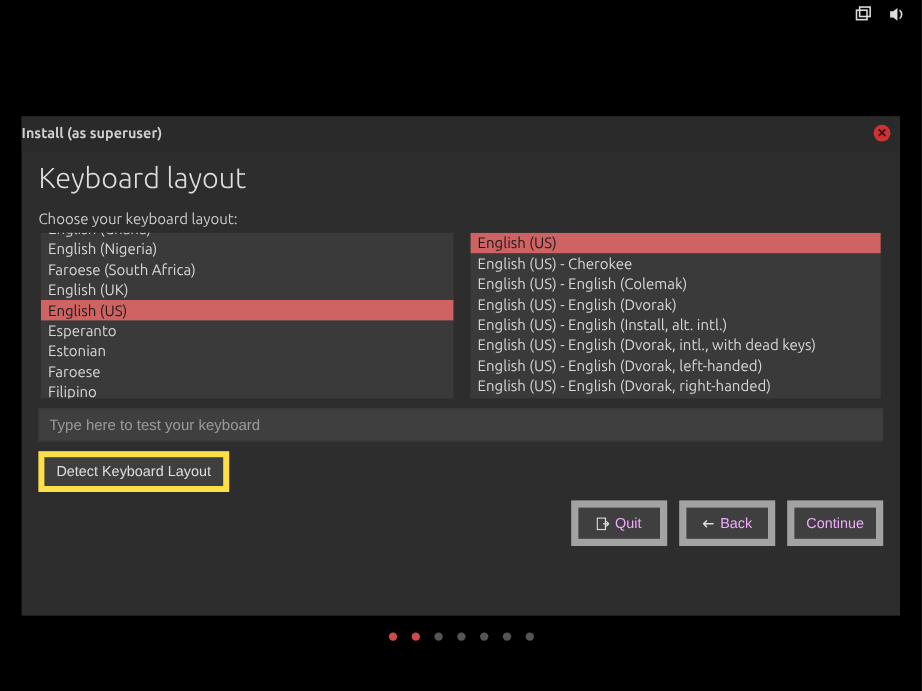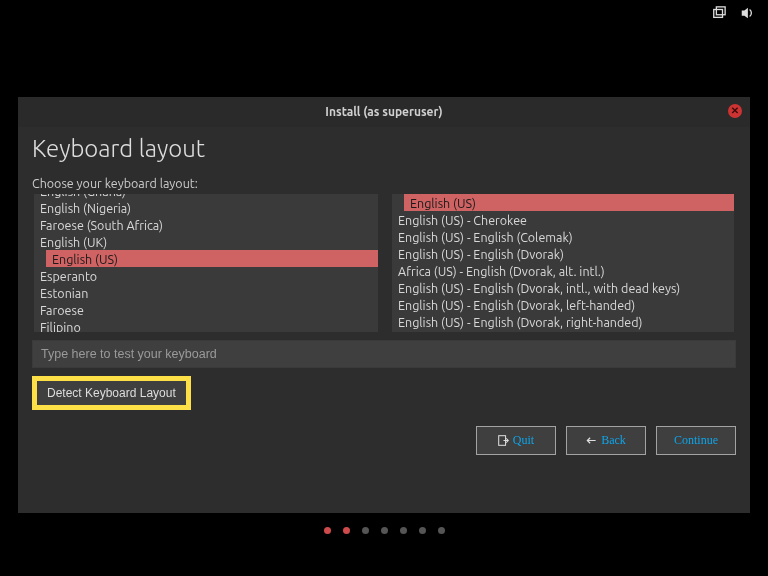--- a/index.html
+++ b/index.html
@@ -26,21 +26,20 @@
     left: 18px;
     top: 97px;
     width: 732px;
     height: 416px;
     background: #2d2d2d;
     padding: 0;
   }
   .titlebar {
     position: relative;
     height: 30px;
-    text-align: center;
     font-size: 12px;
     font-weight: bold;
     color: #d0d0d0;
     line-height: 30px;
     background: #2a2a2a;
   }
   .titlebar .close {
     position: absolute;
     right: 8px;
     top: 7px;
@@ -83,21 +82,20 @@
   .listbox.right { flex: 1; }
   .listbox .item {
     padding: 1.5px 6px;
     white-space: nowrap;
     color: #d8d8d8;
     cursor: pointer;
   }
   .listbox .item.selected {
     background: #cf6262;
     color: #1a1a1a;
-    margin-left: 12px;
   }
   .listbox.left .inner {
     position: relative;
     top: -12px; 
   }
   .test-row {
     padding: 8px 14px 0 14px;
   }
   .test-input {
     width: 100%;
@@ -123,31 +121,30 @@
   }
   .nav-row {
     position: absolute;
     right: 14px;
     bottom: 58px;
     display: flex;
     gap: 10px;
   }
   .nav-btn {
     background: #3f3f3f;
-    border: 1px solid #a3a3a3;
-    color: #0ea5e9;
+    border: 6px solid #a3a3a3;
+    color: #f0abfc;
     font-size: 12px;
     padding: 6px 0;
     width: 80px;
     cursor: pointer;
     display: flex;
     align-items: center;
     justify-content: center;
     gap: 4px;
-    font-family: Liberation Serif, serif;
   }
   .nav-btn svg { fill: #ddd; }
   .dots {
     position: absolute;
     bottom: 42px;
     left: 0; right: 0;
     display: flex;
     justify-content: center;
     gap: 12px;
   }
@@ -197,21 +194,21 @@
           <div class="item">Faroese</div>
           <div class="item">Filipino</div>
         </div>
     </div>
     <div class="listbox right">
       <div id="right-list">
           <div class="item selected">English (US)</div>
           <div class="item">English (US) - Cherokee</div>
           <div class="item">English (US) - English (Colemak)</div>
           <div class="item">English (US) - English (Dvorak)</div>
-          <div class="item">Africa (US) - English (Dvorak, alt. intl.)</div>
+          <div class="item">English (US) - English (Install, alt. intl.)</div>
           <div class="item">English (US) - English (Dvorak, intl., with dead keys)</div>
           <div class="item">English (US) - English (Dvorak, left-handed)</div>
           <div class="item">English (US) - English (Dvorak, right-handed)</div>
         </div>
     </div>
   </div>
 
   <div class="test-row">
     <input class="test-input" type="text" placeholder="Type here to test your keyboard" style="">
   </div>

